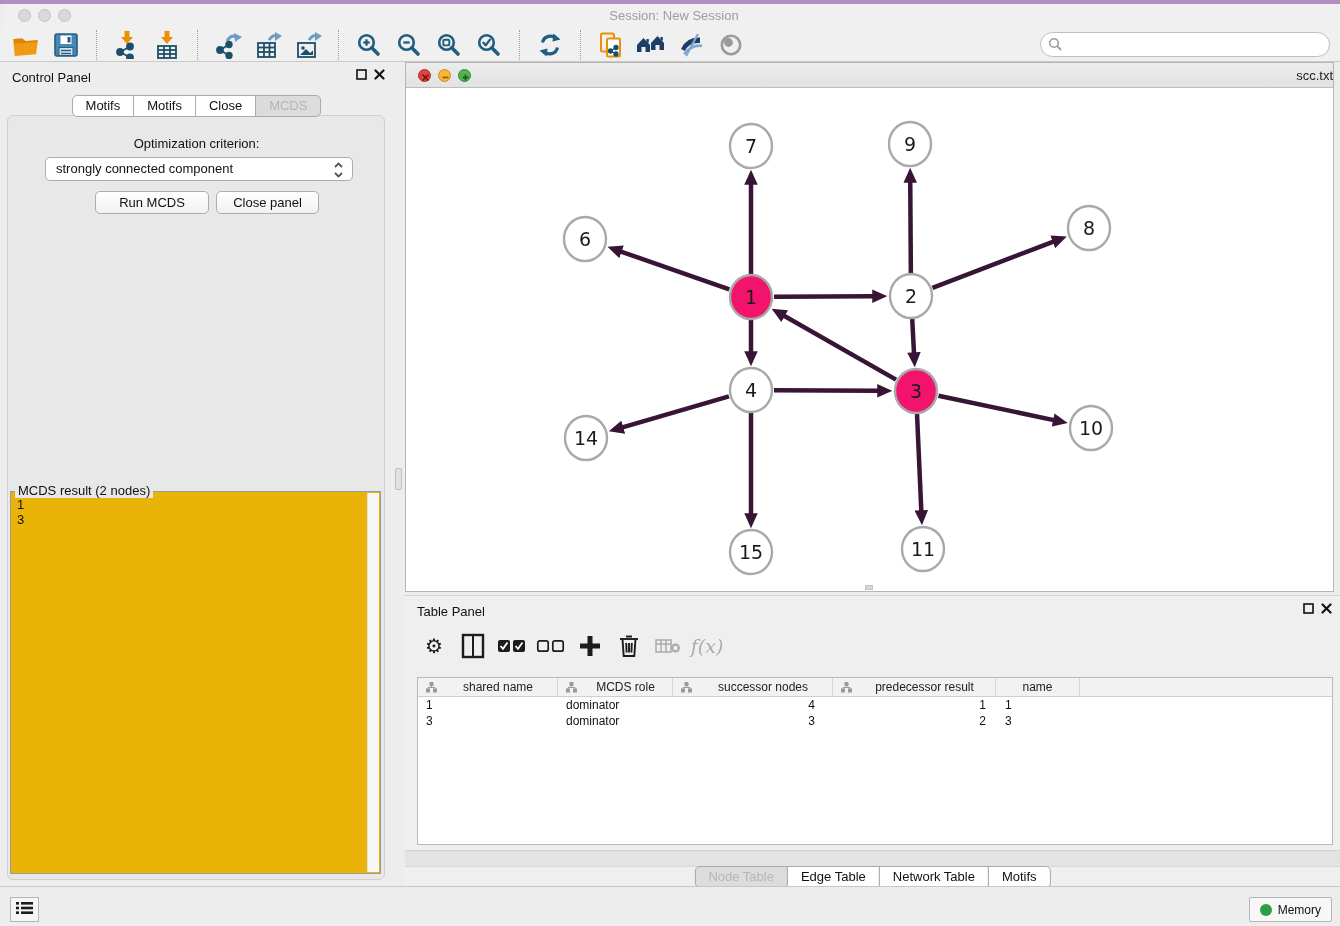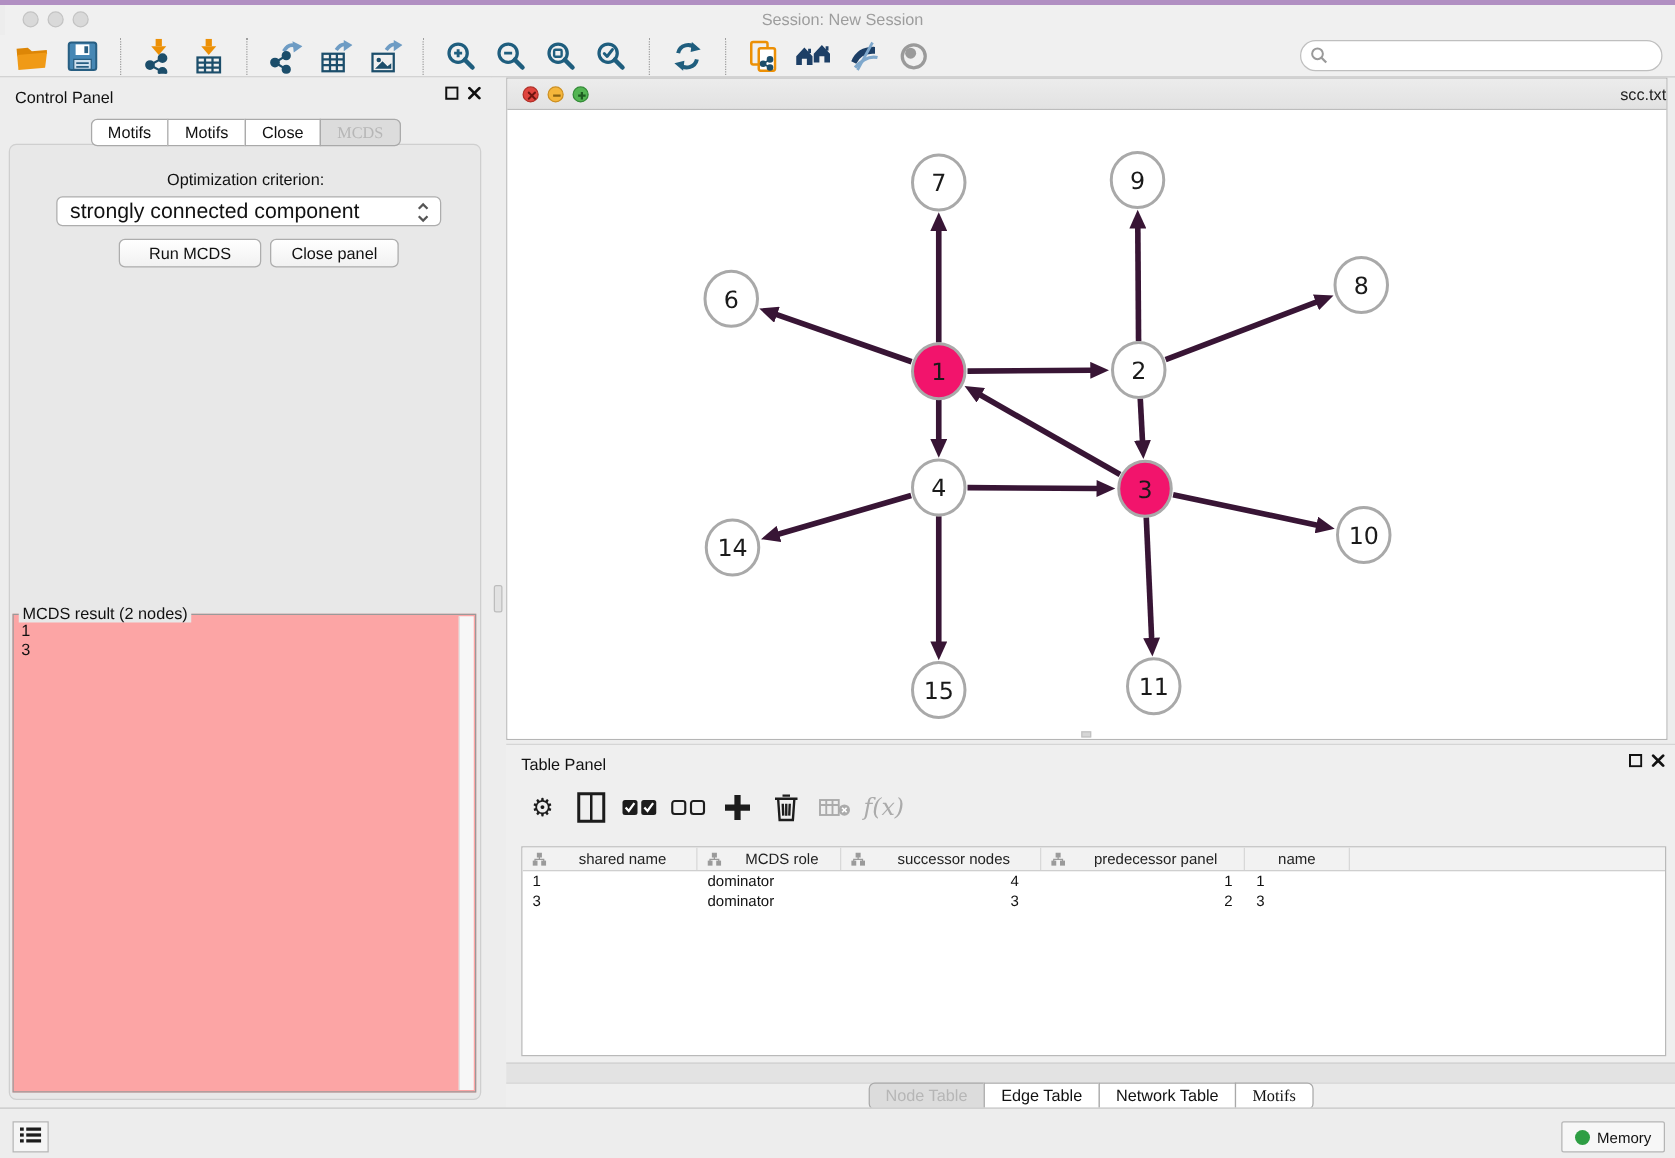--- a/index.html
+++ b/index.html
@@ -23,32 +23,32 @@
   
   #control-panel { position:absolute; left:0; top:62px; width:393px; height:824px; background:#ededed; }
   .panel-header { position:relative; height:30px; }
   .panel-title { position:absolute; left:12px; top:8px; font-size:13px; color:#111; }
   .panel-win-icons { position:absolute; right:8px; top:7px; display:flex; gap:7px; align-items:center; }
   .float-icon svg, .close-icon svg { display:block; }
 
   #cp-tabs { position:absolute; top:33px; left:50%; transform:translateX(-50%); display:flex; z-index:2; }
   .cp-tab, .tp-tab { height:22px; line-height:20px; padding:0 13px; background:#fff; border:1px solid #a9a9a9; font-size:13px; color:#111; margin-left:-1px; white-space:nowrap; }
   .cp-tab:first-child, .tp-tab:first-child { border-radius:5px 0 0 5px; margin-left:0; }
-  .cp-tab:last-child, .tp-tab:last-child { border-radius:0 5px 5px 0;font-family:Liberation Serif, serif; }
+  .cp-tab:last-child, .tp-tab:last-child { border-radius:0 5px 5px 0; }
   .cp-tab.sel, .tp-tab.sel { background:#dcdcdc; color:#b6b6b6; }
 
   #cp-content { position:absolute; left:7px; right:8px; top:53px; bottom:6px; background:#e8e8e8; border:1px solid #cfcfcf; border-radius:6px; }
   #opt-label { position:absolute; top:74px; width:100%; text-align:center; font-size:13px; color:#111; }
-  #criterion-select { position:absolute; left:45px; top:95px; width:308px; height:24px; background:#fff; border:1px solid #adadad; border-radius:5px; font-size:17px; line-height:22px; padding-left:10px; color:#111; }
+  #criterion-select { position:absolute; left:45px; top:95px; width:308px; height:24px; background:#fff; border:1px solid #adadad; border-radius:5px; font-size:13px; line-height:22px; padding-left:10px; color:#111; }
   #criterion-stepper { position:absolute; right:8px; top:3px; }
   .btn { position:absolute; height:23px; background:linear-gradient(#ffffff,#f1f1f1); border:1px solid #adadad; border-radius:5px; font-size:13px; color:#111; text-align:center; line-height:21px; }
   #run-btn { left:95px; top:129px; width:114px; }
   #closepanel-btn { left:216px; top:129px; width:103px; }
 
-  #mcds-result { position:absolute; left:10px; right:12px; top:429px; bottom:12px; border:1px solid #9a9a9a; background:#fca5a5; }
+  #mcds-result { position:absolute; left:10px; right:12px; top:429px; bottom:12px; border:1px solid #9a9a9a; background:#eab308; }
   #mcds-legend { position:absolute; top:-9px; left:4px; background:#e8e8e8; padding:0 3px; font-size:13px; color:#111; }
   #mcds-text { position:absolute; left:2px; top:3px; right:14px; bottom:2px; font-size:13px; color:#111; white-space:pre; padding:2px 4px; overflow:hidden; }
   #mcds-scroll { position:absolute; right:1px; top:1px; bottom:1px; width:12px; background:#f7f7f7; border-left:1px solid #e2e2e2; }
 
   
   #splitter { position:absolute; left:393px; top:62px; width:12px; height:824px; background:#ededed; }
   #splitter-handle { position:absolute; left:2px; top:406px; width:7px; height:22px; background:#e2e2e2; border:1px solid #bdbdbd; border-radius:2px; }
 
   
   #network-window { position:absolute; left:405px; top:62px; width:929px; height:530px; border:1px solid #b5b5b5; background:#fff; }
@@ -581,21 +581,21 @@
           <span class="th-ico">
             <svg width="11" height="11" viewBox="0 0 11 11">
               <g fill="#9a9a9a" stroke="#9a9a9a">
                 <rect x="4" y="0.5" width="3" height="3"></rect>
                 <rect x="0.5" y="7" width="3" height="3"></rect>
                 <rect x="7.5" y="7" width="3" height="3"></rect>
                 <path d="M5.5,3.5 v2 M2,7 v-1.5 h7 v1.5" fill="none"></path>
               </g>
             </svg>
           </span>
-          <span class="th-label">predecessor panel</span>
+          <span class="th-label">predecessor result</span>
         </div>
         <div class="th" style="width: 84px;">
           <span class="th-label">name</span>
         </div>
       </div>
     <div id="table-body">
         <div class="tr">
           <div class="td" style="width: 140px; text-align: left; padding-left: 8px;">1</div>
           <div class="td" style="width: 115px; text-align: left; padding-left: 8px;">dominator</div>
           <div class="td" style="width: 160px; text-align: right; padding-right: 18px;">4</div>

